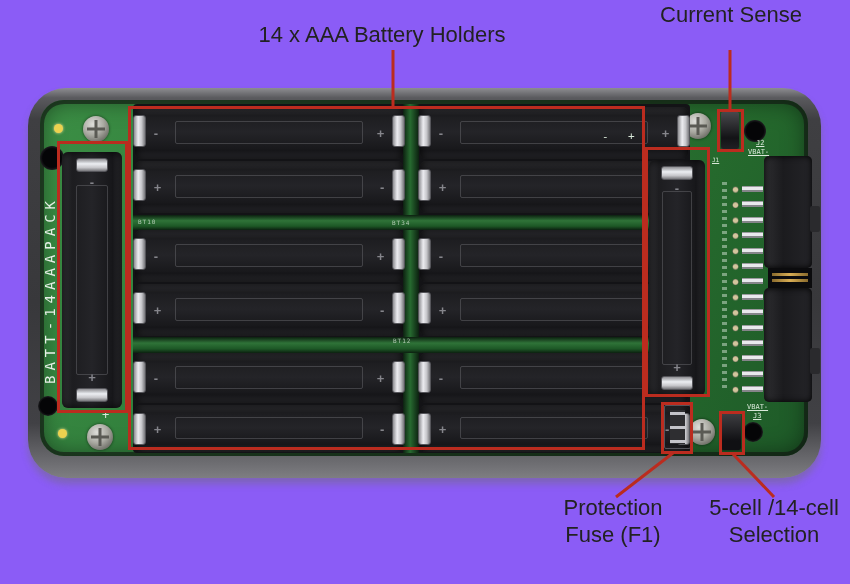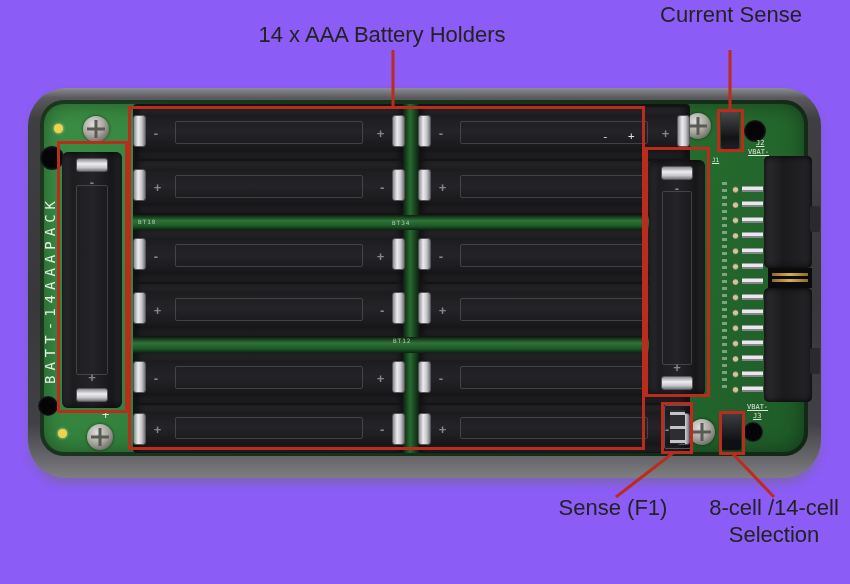--- a/index.html
+++ b/index.html
@@ -99,24 +99,25 @@
 
 <div id="canvas">
 
   <div class="label" style="left:382px;top:21px;">
     <span>14 x AAA Battery Holders</span>
   </div>
   <div class="label" style="left:731px;top:1px;">
     <span>Current Sense</span>
   </div>
   <div class="label" style="left:613px;top:494px;">
-    <span>Sense (F1)</span>
+    <span>Protection</span>
+    <span>Fuse (F1)</span>
   </div>
   <div class="label" style="left:774px;top:494px;">
-    <span>8-cell /14-cell</span>
+    <span>5-cell /14-cell</span>
     <span>Selection</span>
   </div>
 
   <div class="enclosure"></div>
 
   <div class="pcb"></div>
 
   <div class="partnum">BATT-14AAAPACK</div>
 
   <div class="hole" style="left:40px;top:146px;width:24px;height:24px;"></div>

